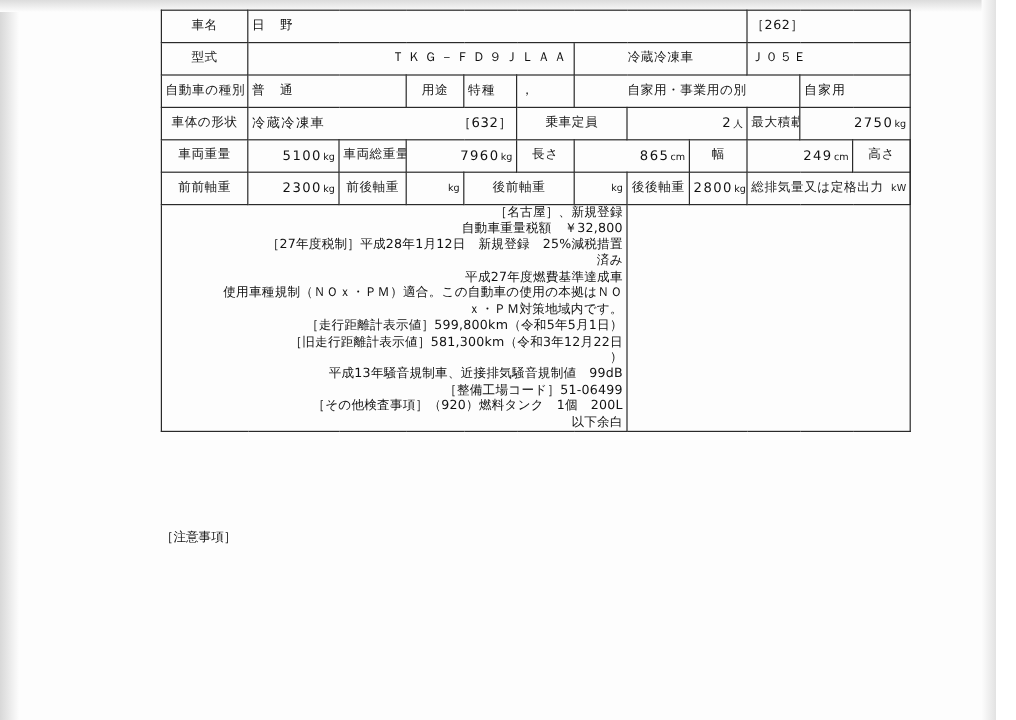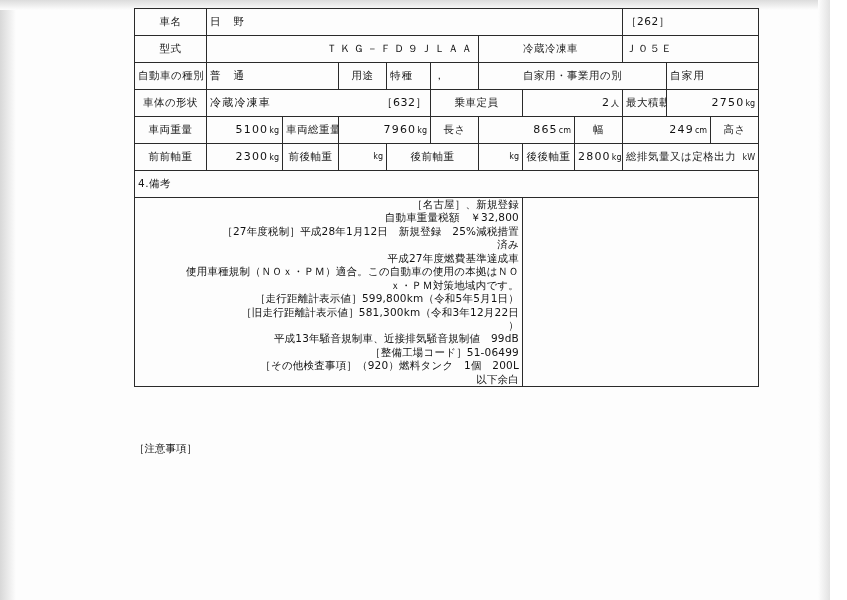--- a/index.html
+++ b/index.html
@@ -274,23 +274,20 @@
         </td>
         <td>
           <span class="cellflex">
             
             
           </span>
         </td>
       </tr>
 
 
-      <tr class="remarks">
-        <td class="lbl remarks-head" colspan="12">4.備考</td>
-      </tr>
 
       <tr class="remarks">
         <td class="remarks-cell" colspan="7">
           <div class="remarks-body">［名古屋］、新規登録</div>
           <div class="remarks-body">自動車重量税額　￥32,800
 ［27年度税制］平成28年1月12日　新規登録　25%減税措置
 済み
 平成27年度燃費基準達成車
 使用車種規制（ＮＯｘ・ＰＭ）適合。この自動車の使用の本拠はＮＯ
 ｘ・ＰＭ対策地域内です。

